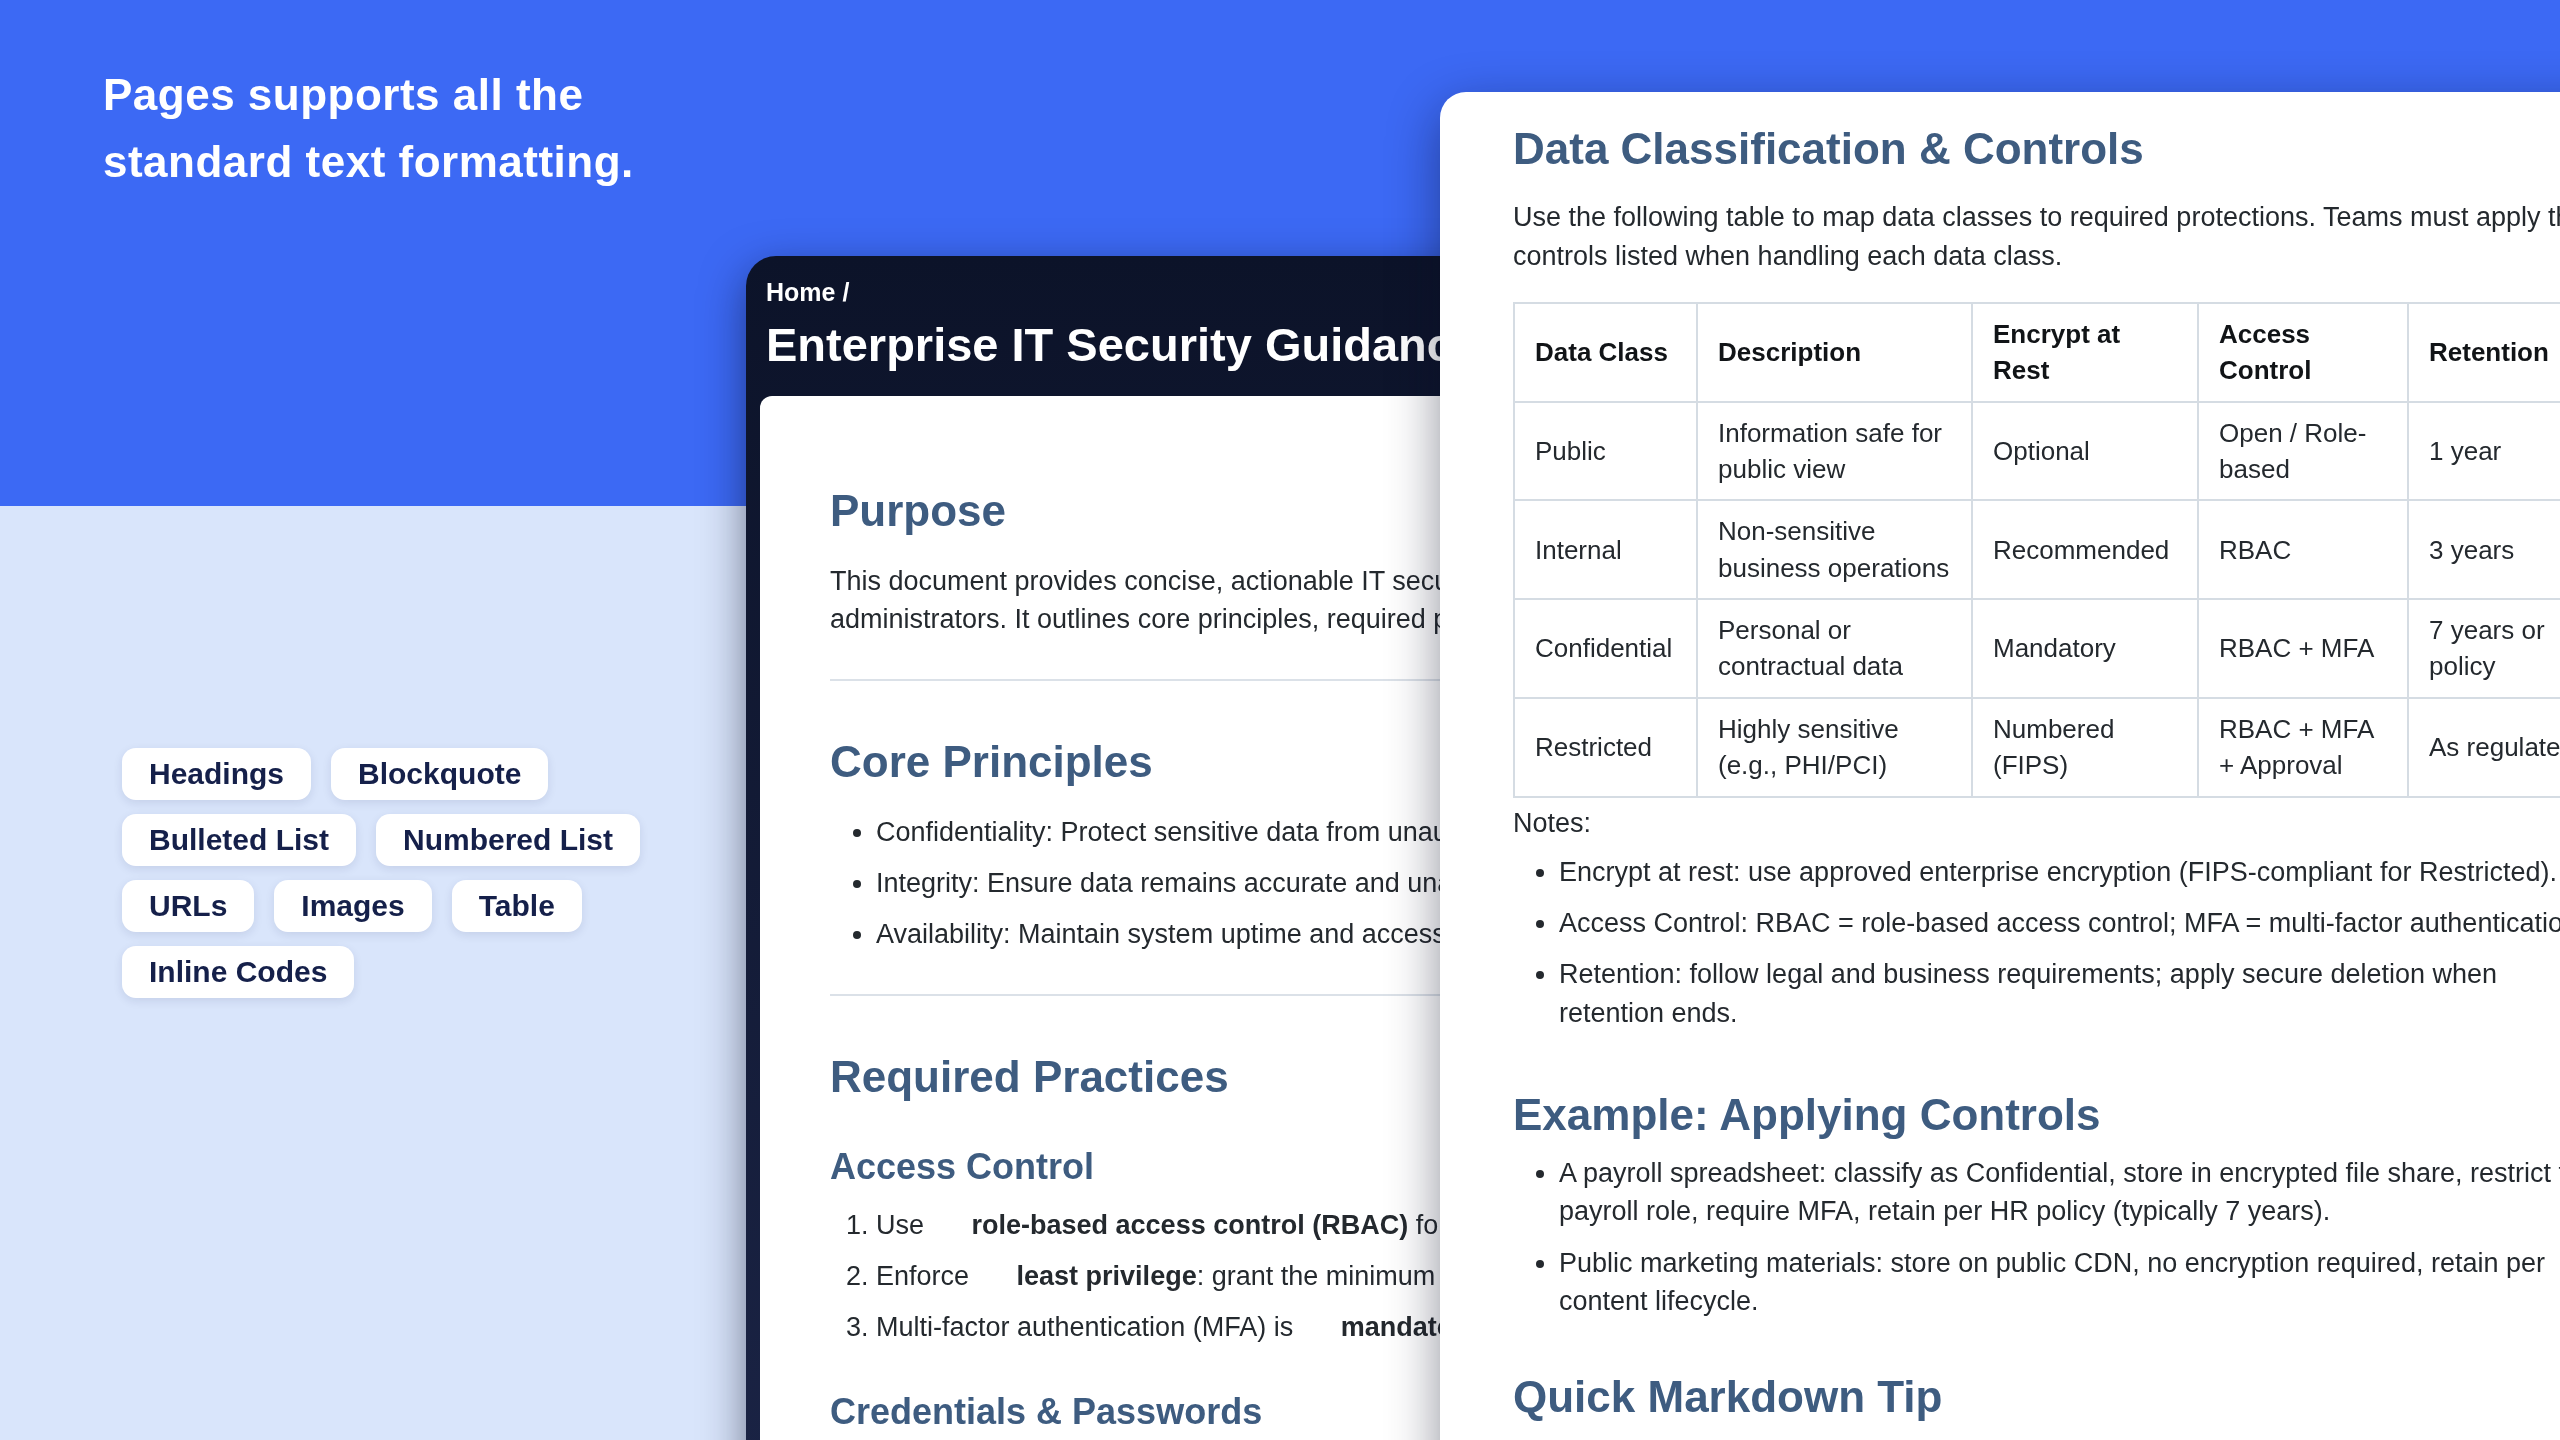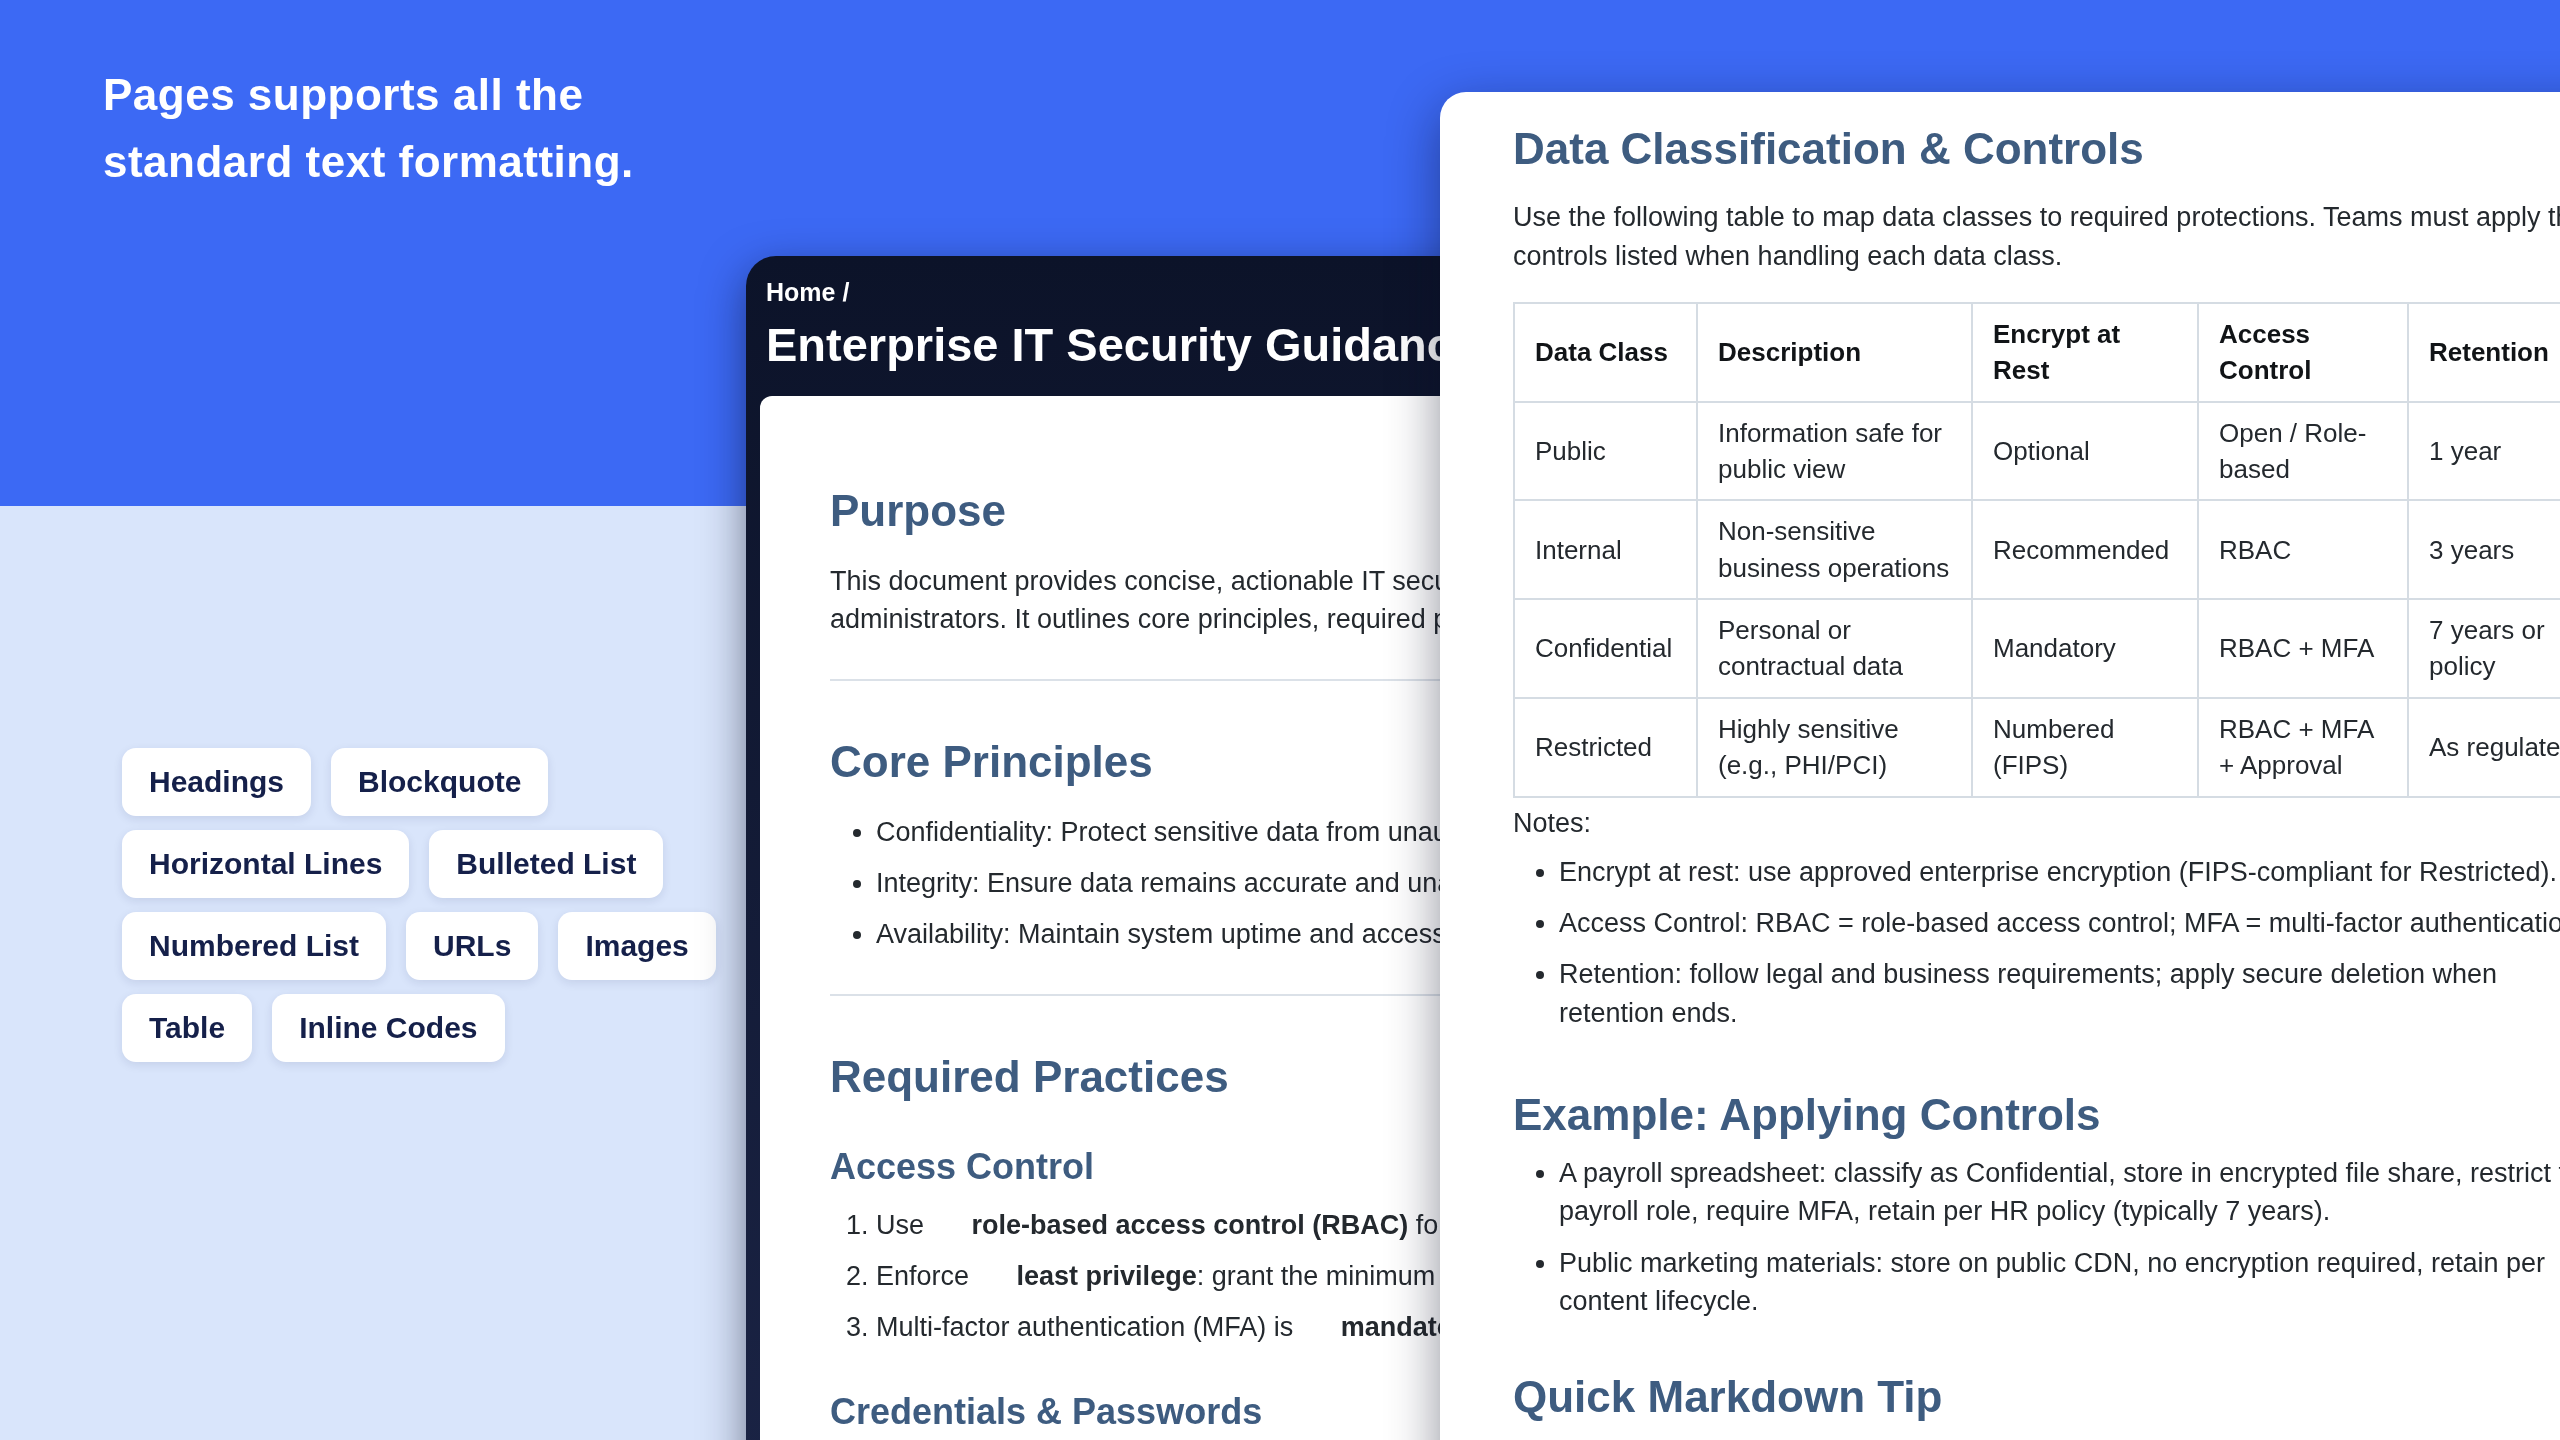--- a/index.html
+++ b/index.html
@@ -19,21 +19,21 @@
     letter-spacing:0.5px;
   }
 
   .badges {
     position:absolute; left:122px; top:748px; width:650px;
     display:flex; flex-wrap:wrap; column-gap:20px; row-gap:14px;
   }
   .badge {
     background:#ffffff; color:#15204a;
     font-size:30px; font-weight:700; line-height:1;
-    padding:19px 27px; border-radius:14px;
+    padding:11px 27px; border-radius:14px;
     box-shadow:0 3px 10px rgba(20,30,80,0.10);
     white-space:nowrap;
   }
 
   
   .doc-card {
     position:absolute; left:746px; top:256px; width:1814px; height:1300px;
     background:linear-gradient(180deg,#0c1329 0%,#1b2446 100%);
     border-radius:30px;
     padding:14px;
@@ -89,21 +89,20 @@
 <body>
 
 <div class="bg-top"></div>
 <div class="bg-bottom"></div>
 
 <h1 class="hero">Pages supports all the standard text formatting.</h1>
 
 <div class="badges">
   <span class="badge">Headings</span>
   <span class="badge">Blockquote</span>
-  <span class="badge">Horizontal Lines</span>
   <span class="badge">Bulleted List</span>
   <span class="badge">Numbered List</span>
   <span class="badge">URLs</span>
   <span class="badge">Images</span>
   <span class="badge">Table</span>
   <span class="badge">Inline Codes</span>
 </div>
 
 <section class="doc-card">
   <div class="doc-header">

